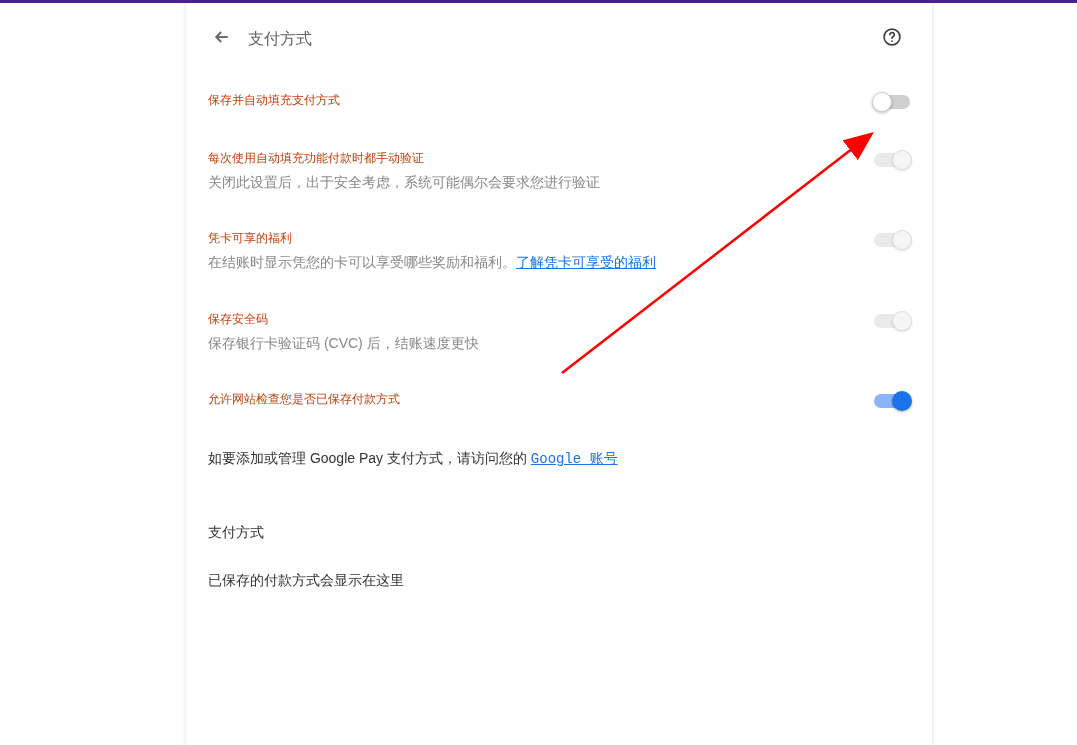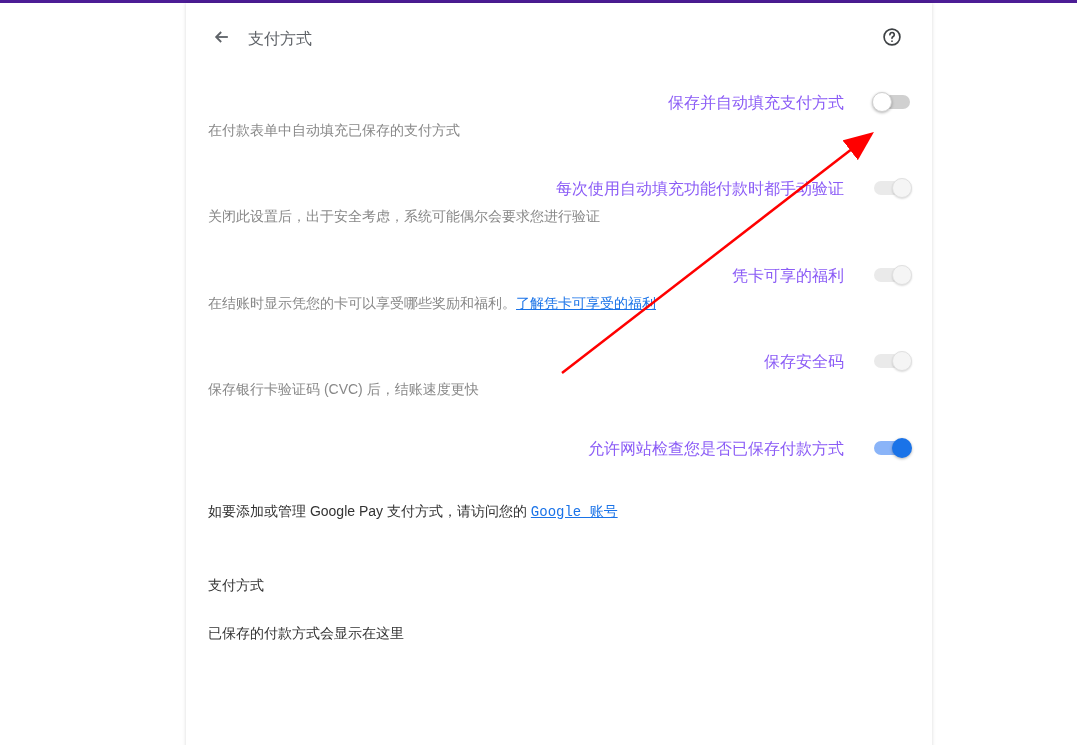--- a/index.html
+++ b/index.html
@@ -71,25 +71,24 @@
     .setting {
       display: flex;
       align-items: flex-start;
       padding: 16px 0 20px 0;
     }
     .setting-text {
       flex: 1;
       padding-right: 30px;
     }
     .setting-title {
-      font-size: 16px;
-      color: #8b5cf6;
+      font-size: 12px;
+      color: #c2410c;
       line-height: 1.5;
       margin-bottom: 4px;
-      text-align: right;
     }
     .setting-desc {
       font-size: 14px;
       color: #888;
       line-height: 1.6;
     }
     .setting-desc .inline-link {
       color: #1a73e8;
       text-decoration: underline;
       cursor: pointer;
@@ -188,21 +187,20 @@
           </svg>
         </span>
       </div>
     </div>
 
     <div class="section">
 
       <div class="setting">
         <div class="setting-text">
           <div class="setting-title">保存并自动填充支付方式</div>
-          <div class="setting-desc">在付款表单中自动填充已保存的支付方式</div>
         </div>
         <div class="toggle off">
           <div class="toggle-knob"></div>
         </div>
       </div>
 
       <div class="setting">
         <div class="setting-text">
           <div class="setting-title">每次使用自动填充功能付款时都手动验证</div>
           <div class="setting-desc">关闭此设置后，出于安全考虑，系统可能偶尔会要求您进行验证</div>

